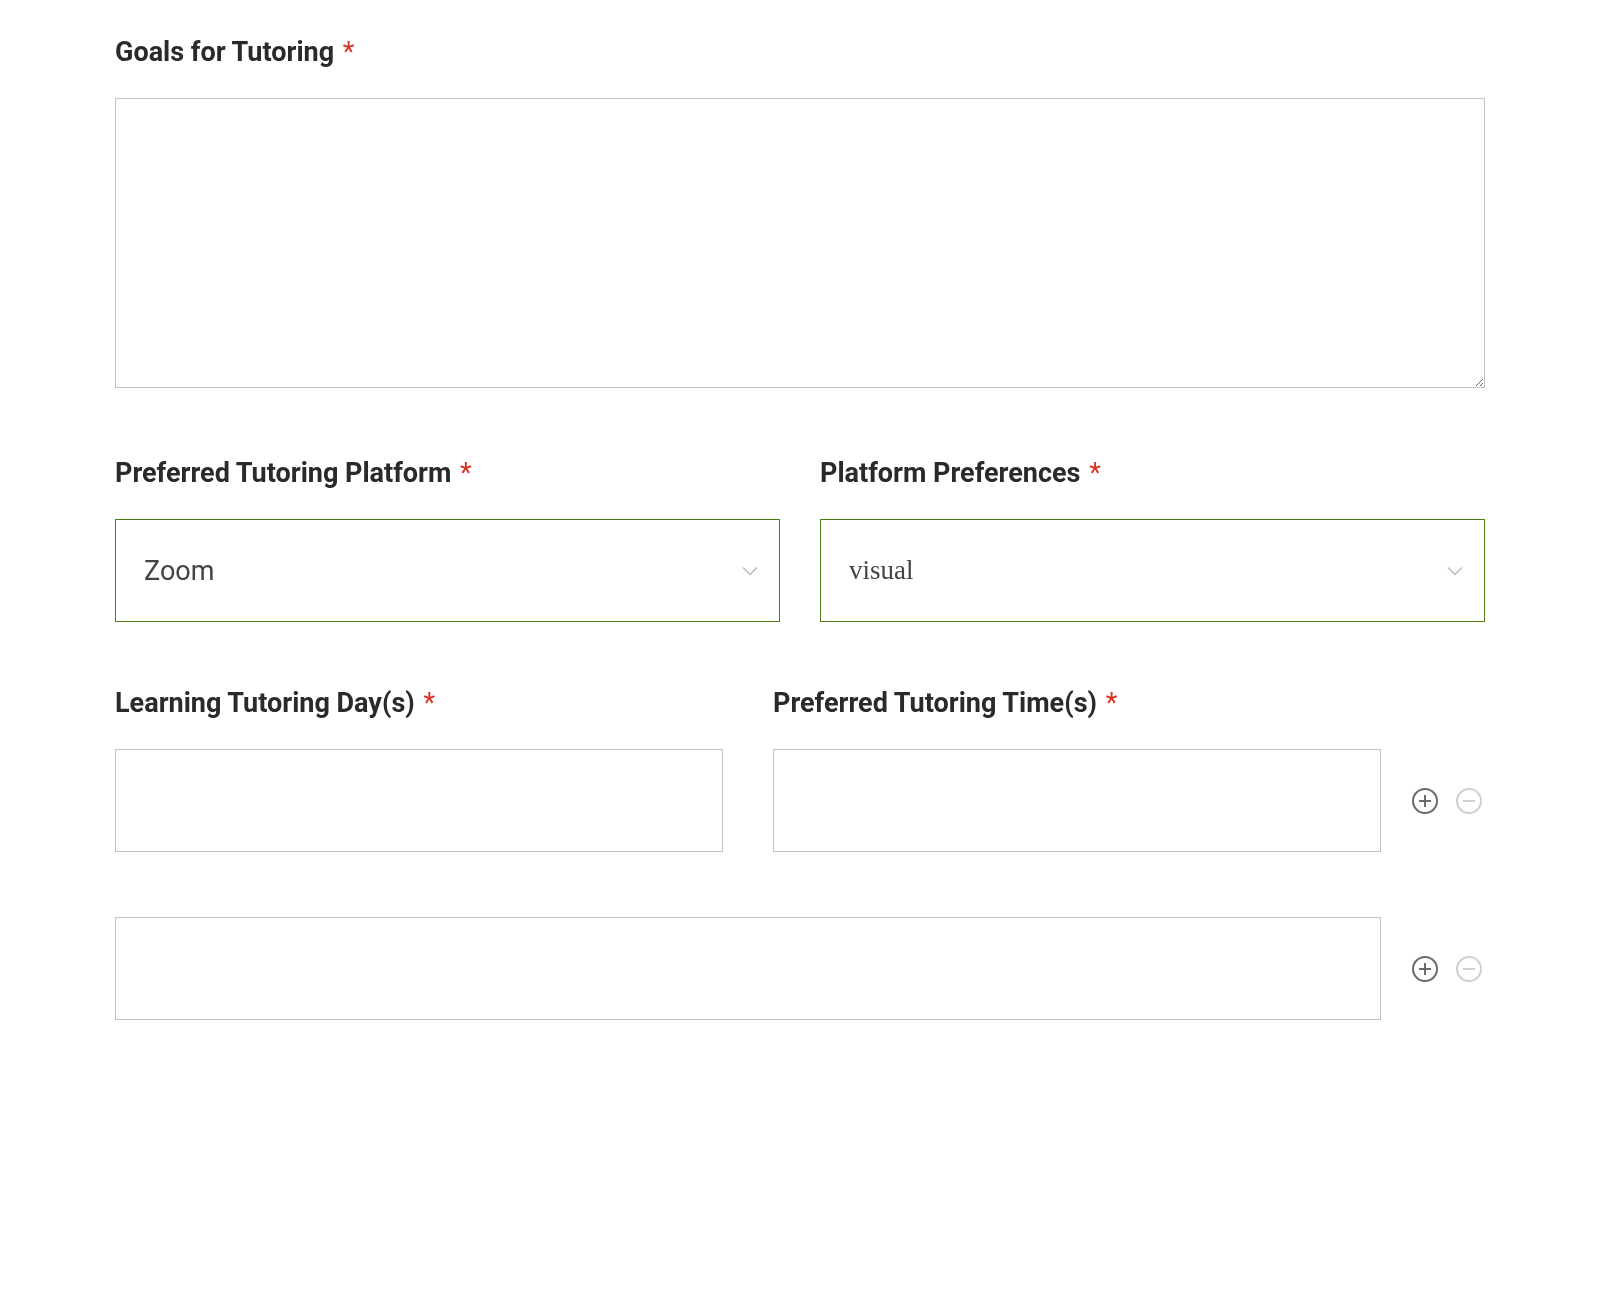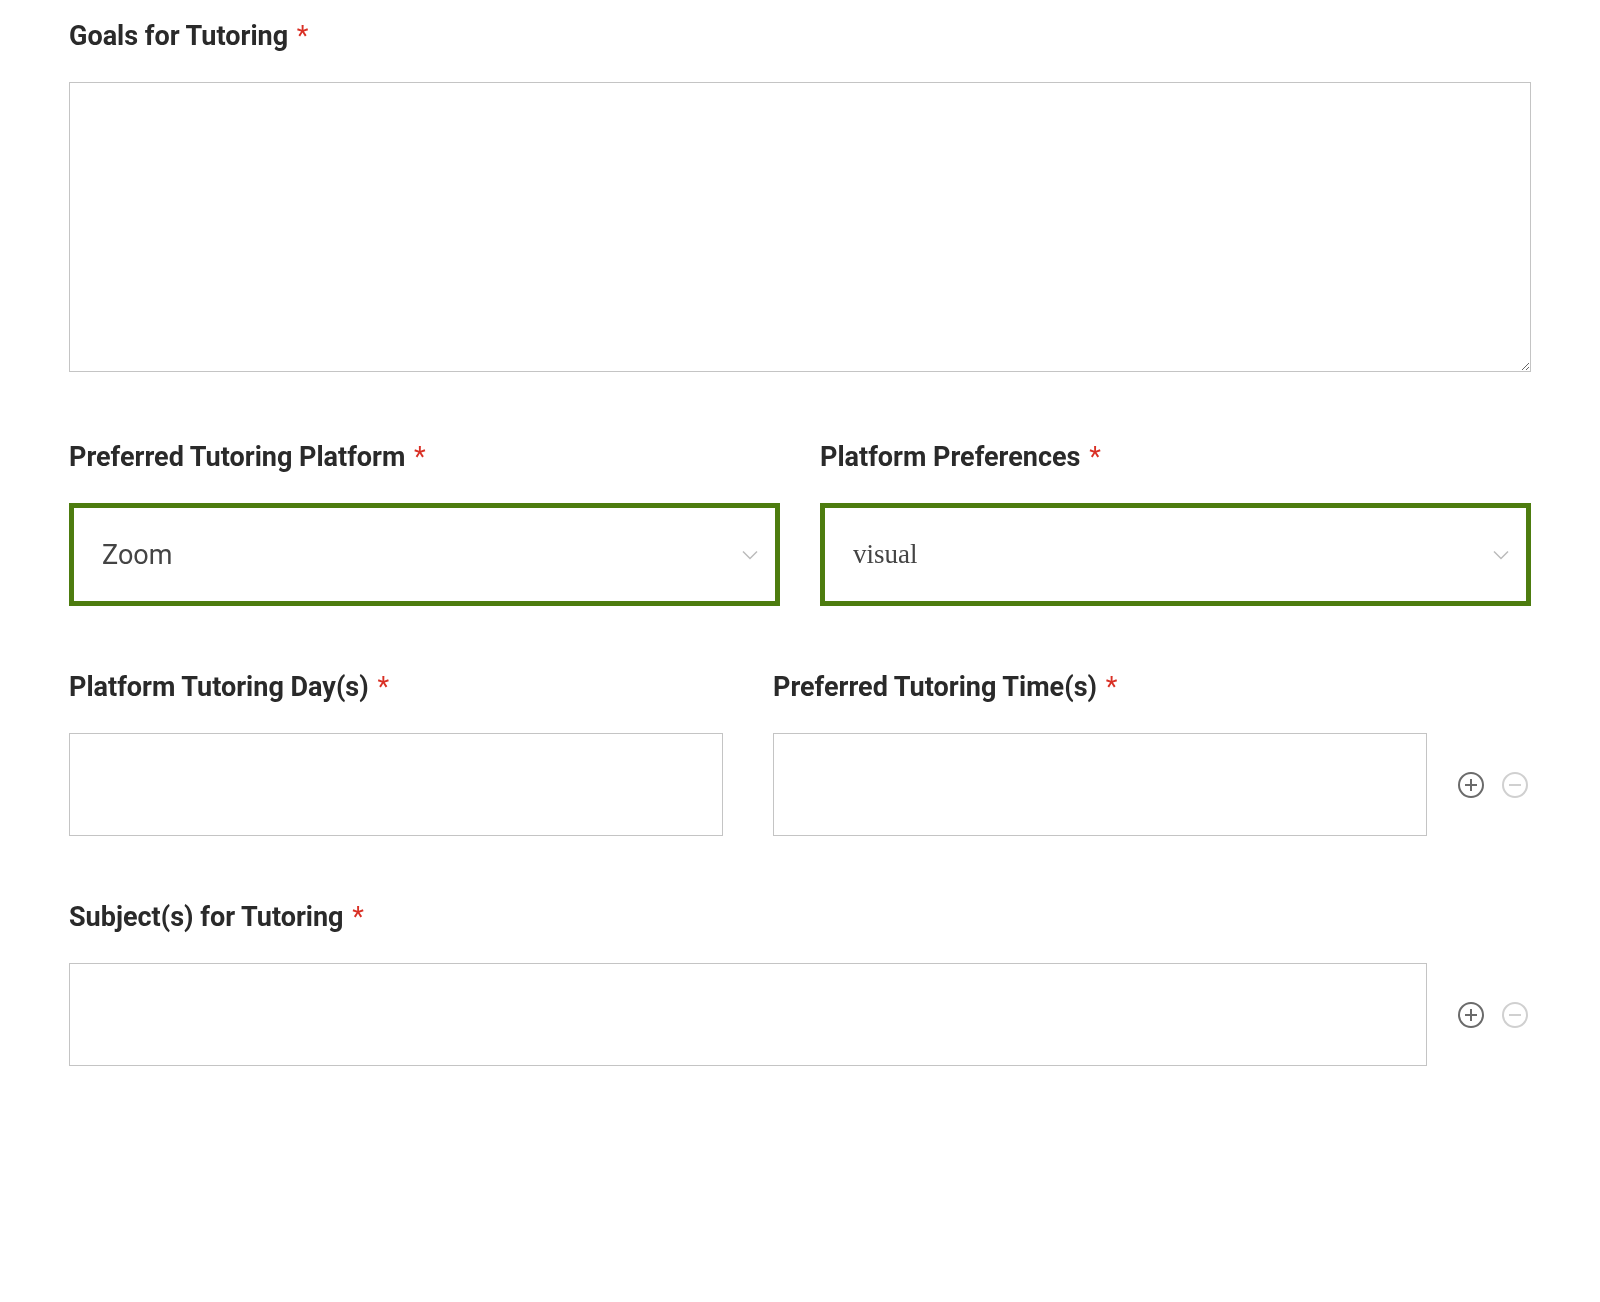--- a/index.html
+++ b/index.html
@@ -7,22 +7,22 @@
       margin: 0;
       padding: 0;
     }
     body {
       font-family: -apple-system, BlinkMacSystemFont, "Segoe UI", Roboto, "Helvetica Neue", Arial, sans-serif;
       background: #ffffff;
       padding: 20px 0;
     }
     .form-container {
       max-width: 1600px;
-      margin: 0 auto;
-      padding: 0 69px;
+      margin: 16px auto;
+      padding: 0 115px;
     }
     .form-group {
       margin-bottom: 65px;
     }
     .form-label {
       display: block;
       font-size: 27px;
       font-weight: 700;
       color: #2a2a2a;
       margin-bottom: 30px;
@@ -48,21 +48,21 @@
     }
     .row-two .col {
       flex: 1;
     }
     .select-wrap {
       position: relative;
     }
     .select-field {
       width: 100%;
       height: 103px;
-      border: 5px solid #4d7c0f;
+      border: 1px solid #4d7c0f;
       background: #fff;
       padding: 0 50px 0 28px;
       font-size: 27px;
       font-family: inherit;
       color: #444;
       appearance: none;
       -webkit-appearance: none;
       cursor: pointer;
     }
     .select-caret {
@@ -157,21 +157,21 @@
         </span>
       </div>
     </div>
   </div>
 
   <div class="form-group daytime-section">
     <div style="display:flex; gap:28px;">
       <div style="flex:1; display:flex; gap:50px;">
         <div style="flex:1;">
           <label class="form-label">
-            <span>Platform Tutoring Day(s)</span>
+            <span>Learning Tutoring Day(s)</span>
             <span class="required">*</span>
           </label>
         </div>
         <div style="flex:1;">
           <label class="form-label">
             <span>Preferred Tutoring Time(s)</span>
             <span class="required">*</span>
           </label>
         </div>
       </div>
@@ -194,24 +194,20 @@
           <svg width="28" height="28" viewBox="0 0 28 28">
             <circle cx="14" cy="14" r="12" stroke="#d0d0d0" stroke-width="2" fill="none"></circle>
             <line x1="8" y1="14" x2="20" y2="14" stroke="#d0d0d0" stroke-width="2"></line>
           </svg>
         </button>
       </div>
     </div>
   </div>
 
   <div class="form-group">
-    <label class="form-label">
-      <span>Subject(s) for Tutoring</span>
-      <span class="required">*</span>
-    </label>
     <div class="subject-row">
       <input type="text" class="text-input" value="" style="">
       <div class="control-icons" style="width:76px;">
         <button class="icon-btn">
           <svg width="28" height="28" viewBox="0 0 28 28">
             <circle cx="14" cy="14" r="12" stroke="#6b6b6b" stroke-width="2" fill="none"></circle>
             <line x1="14" y1="8" x2="14" y2="20" stroke="#6b6b6b" stroke-width="2"></line>
             <line x1="8" y1="14" x2="20" y2="14" stroke="#6b6b6b" stroke-width="2"></line>
           </svg>
         </button>

